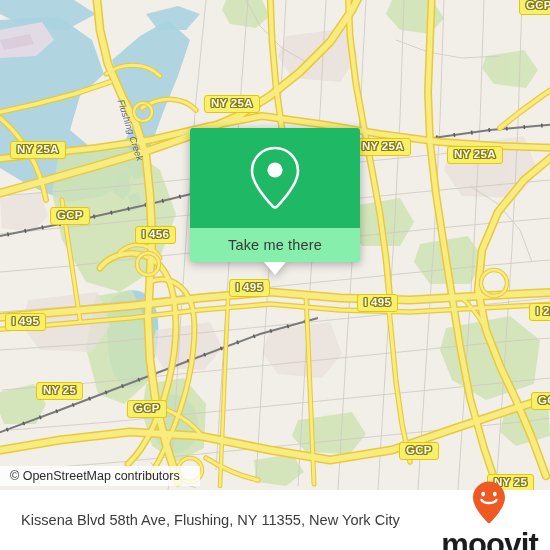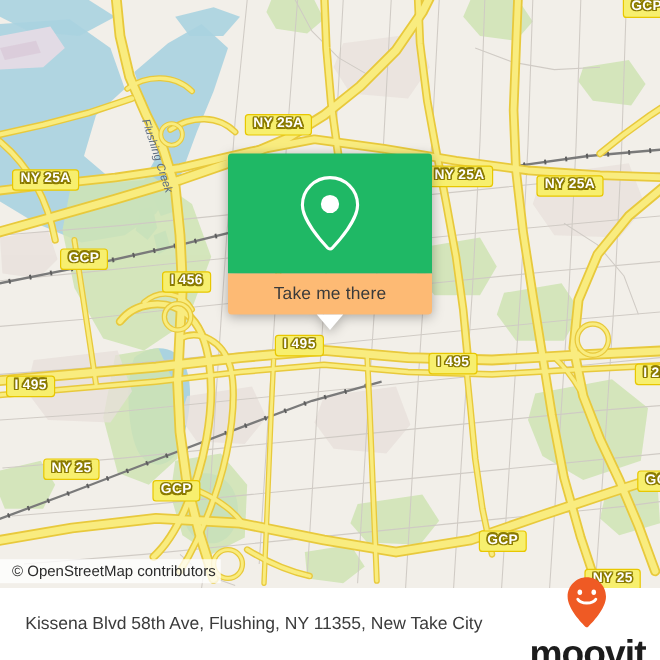--- a/index.html
+++ b/index.html
@@ -66,21 +66,21 @@
   #popup-head {
     width: 100%; height: 100px;
     background: #1fb865;
     border-radius: 3px 3px 0 0;
     display: flex;
     align-items: center;
     justify-content: center;
   }
   #popup-foot {
     width: 100%; height: 34px;
-    background: #fdba74;
+    background: #86efac;
     border-radius: 0 0 3px 3px;
     display: flex;
     align-items: center;
     justify-content: center;
     position: relative;
   }
   #popup-foot-label {
     color: #3a3a3a;
     font-size: 14.5px;
     letter-spacing: .15px;
@@ -92,21 +92,21 @@
     width: 0; height: 0;
     border-left: 11px solid transparent;
     border-right: 11px solid transparent;
     border-top: 13px solid #ffffff;
   }
 
   
   #attribution {
     position: absolute;
     left: 0; top: 466px;
-    padding: 3px 4px 3px 10px;
+    padding: 3px 20px 3px 10px;
     background: rgba(255,255,255,0.78);
     color: #2b2b2b;
     font-size: 12.5px;
     z-index: 70;
     white-space: nowrap;
   }
 
   
   #bottombar {
     position: absolute;
@@ -362,21 +362,21 @@
       <div id="popup-foot">
         <span id="popup-foot-label">Take me there</span>
         <span id="popup-tail"></span>
       </div>
     </div>
 
     <div id="attribution">© OpenStreetMap contributors</div>
   </div>
 
   <div id="bottombar">
-    <div id="address">Kissena Blvd 58th Ave, Flushing, NY 11355, New Take City</div>
+    <div id="address">Kissena Blvd 58th Ave, Flushing, NY 11355, New York City</div>
     <div id="brand">
       <span>
         <svg width="34" height="44" viewBox="0 0 34 44" aria-hidden="true">
           <path d="M17 1 C8.2 1 1 8.2 1 17 C1 27.5 13.4 39.6 15.8 42.2
                    C16.5 42.9 17.5 42.9 18.2 42.2 C20.6 39.6 33 27.5 33 17
                    C33 8.2 25.8 1 17 1 Z" fill="#ef5a24"></path>
           <ellipse cx="11.2" cy="13.6" rx="1.9" ry="2.3" fill="#ffffff"></ellipse>
           <ellipse cx="22.8" cy="13.6" rx="1.9" ry="2.3" fill="#ffffff"></ellipse>
           <path d="M9.5 19.4 C12 23.6 22 23.6 24.5 19.4" fill="none" stroke="#ffffff" stroke-width="2.4" stroke-linecap="round"></path>
         </svg>

